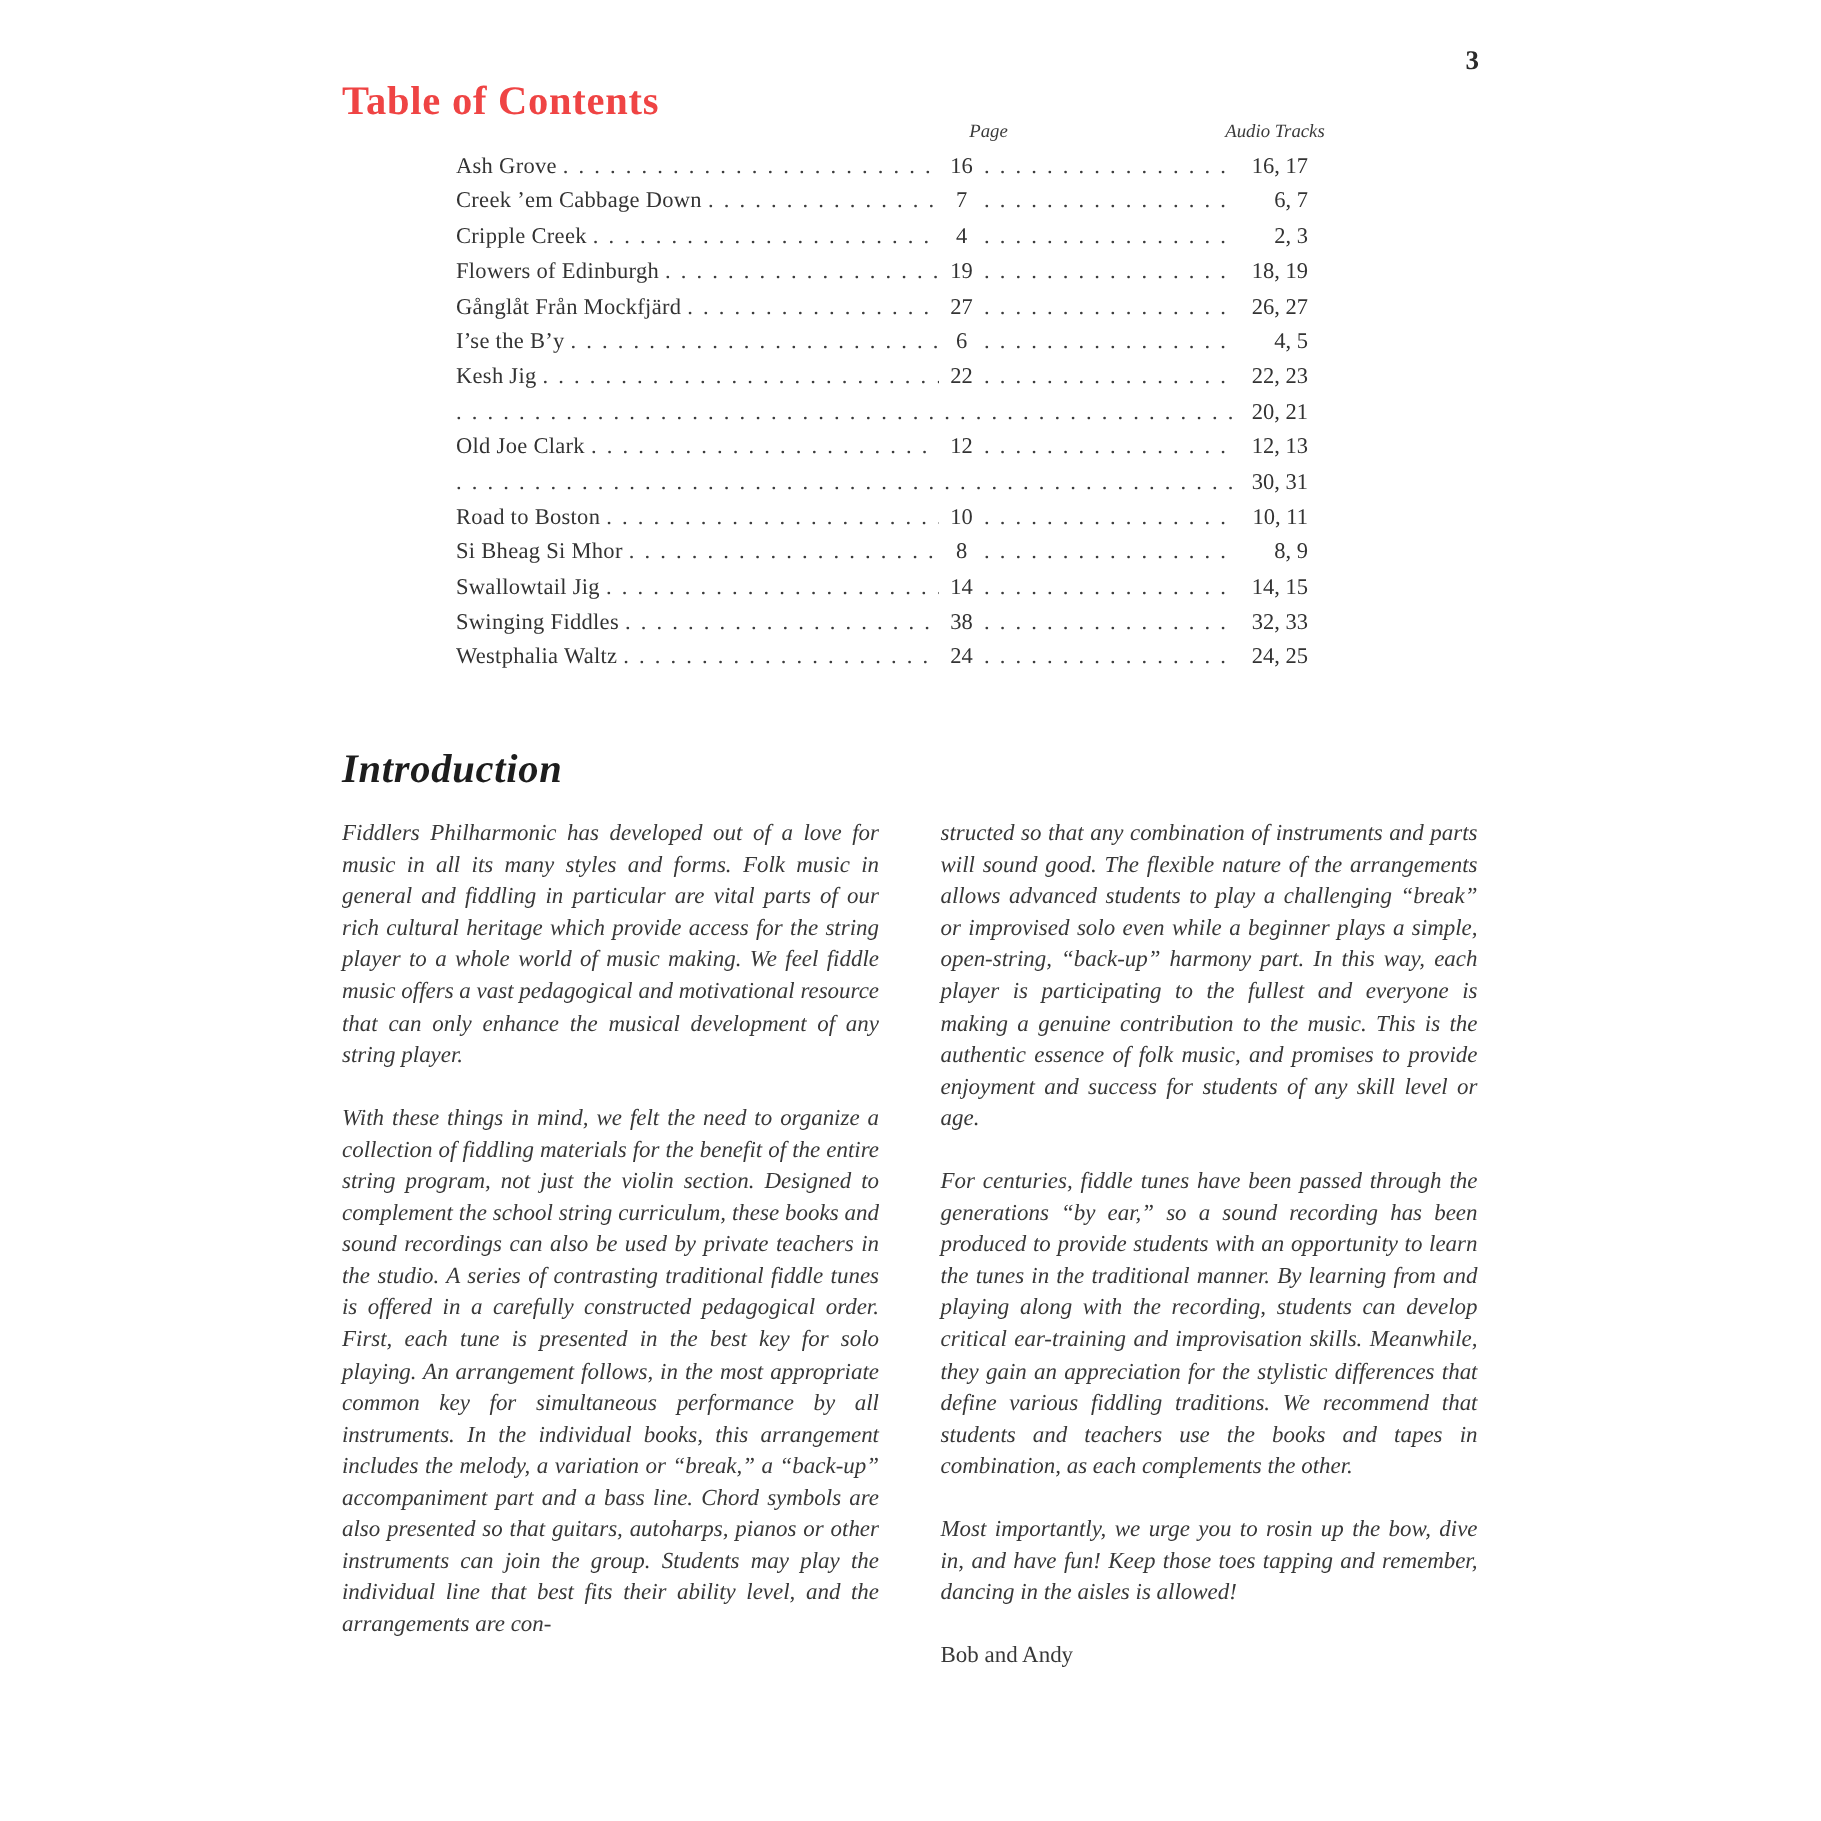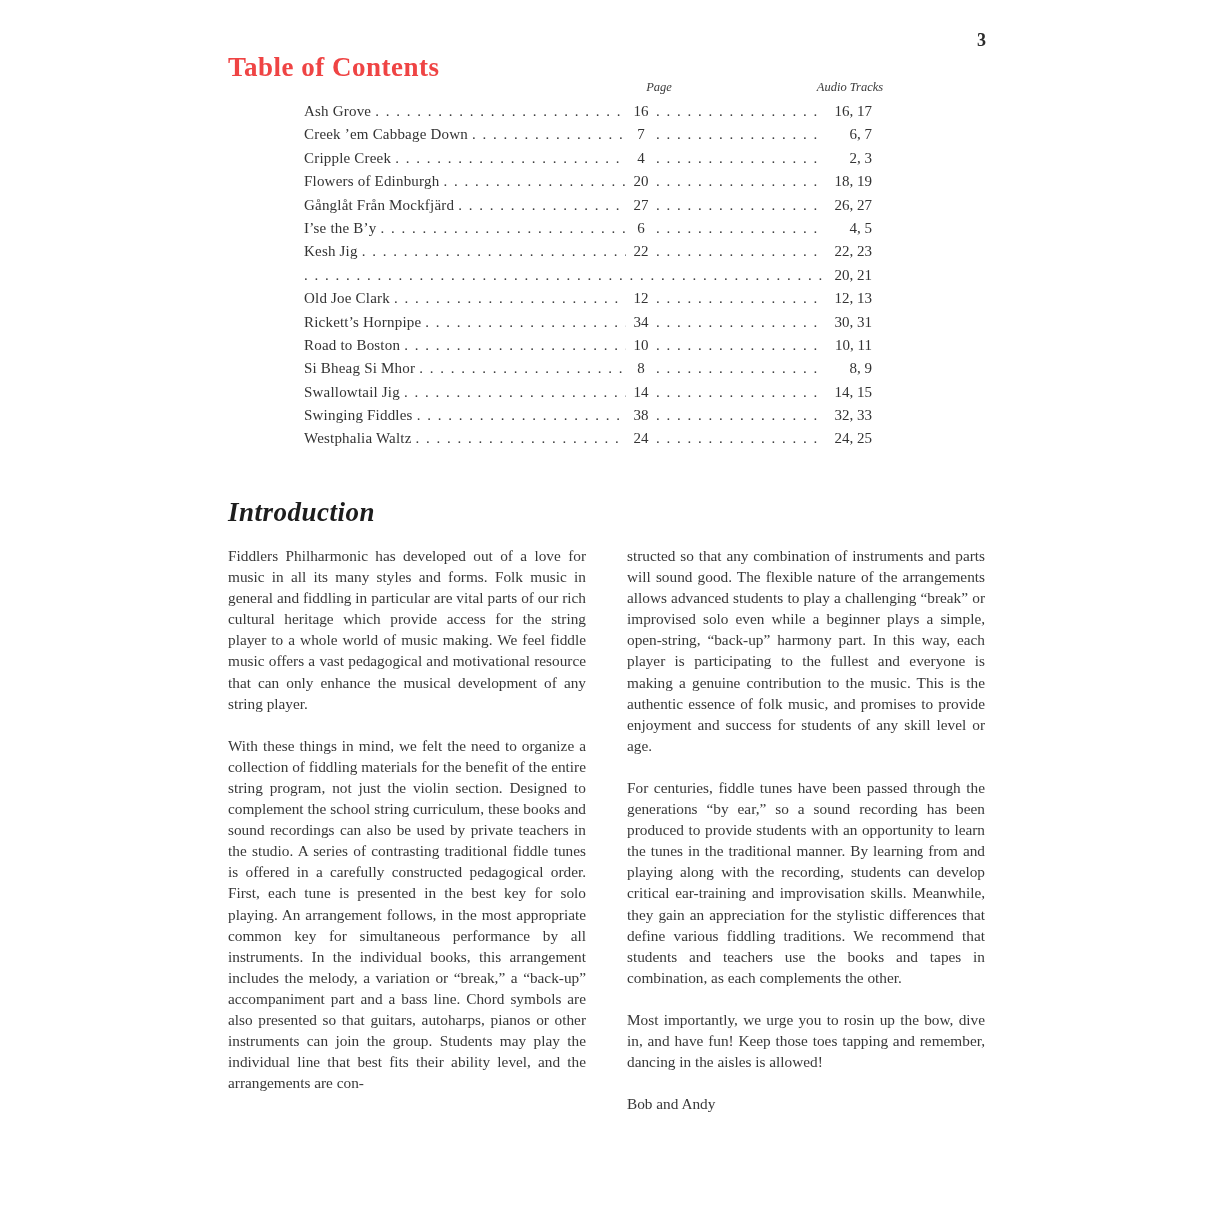--- a/index.html
+++ b/index.html
@@ -123,20 +123,21 @@
   .intro-col {
     width: 358px;
     flex: 0 0 358px;
     font-size: 15.3px;
     line-height: 21.1px;
     text-align: justify;
     color: #383838;
   }
   .body-para {
     margin: 0 0 21px 0;
+    font-style: italic;
   }
   .signature {
     margin: 10px 0 0 0;
     text-align: left;
   }
 </style>
 </head>
 <body>
 
 <div class="page">
@@ -179,21 +180,21 @@
           <span class="toc-page">4</span>
         </div>
         <span class="leader"></span>
         <span class="toc-tracks">2, 3</span>
       </div>
 
       <div class="toc-row">
         <div class="toc-col-a">
           <span class="toc-song-title">Flowers of Edinburgh</span>
           <span class="leader"></span>
-          <span class="toc-page">20</span>
+          <span class="toc-page">19</span>
         </div>
         <span class="leader"></span>
         <span class="toc-tracks">18, 19</span>
       </div>
 
       <div class="toc-row">
         <div class="toc-col-a">
           <span class="toc-song-title">Gånglåt Från Mockfjärd</span>
           <span class="leader"></span>
           <span class="toc-page">27</span>
@@ -231,25 +232,20 @@
         <div class="toc-col-a">
           <span class="toc-song-title">Old Joe Clark</span>
           <span class="leader"></span>
           <span class="toc-page">12</span>
         </div>
         <span class="leader"></span>
         <span class="toc-tracks">12, 13</span>
       </div>
 
       <div class="toc-row">
-        <div class="toc-col-a">
-          <span class="toc-song-title">Rickett’s Hornpipe</span>
-          <span class="leader"></span>
-          <span class="toc-page">34</span>
-        </div>
         <span class="leader"></span>
         <span class="toc-tracks">30, 31</span>
       </div>
 
       <div class="toc-row">
         <div class="toc-col-a">
           <span class="toc-song-title">Road to Boston</span>
           <span class="leader"></span>
           <span class="toc-page">10</span>
         </div>

